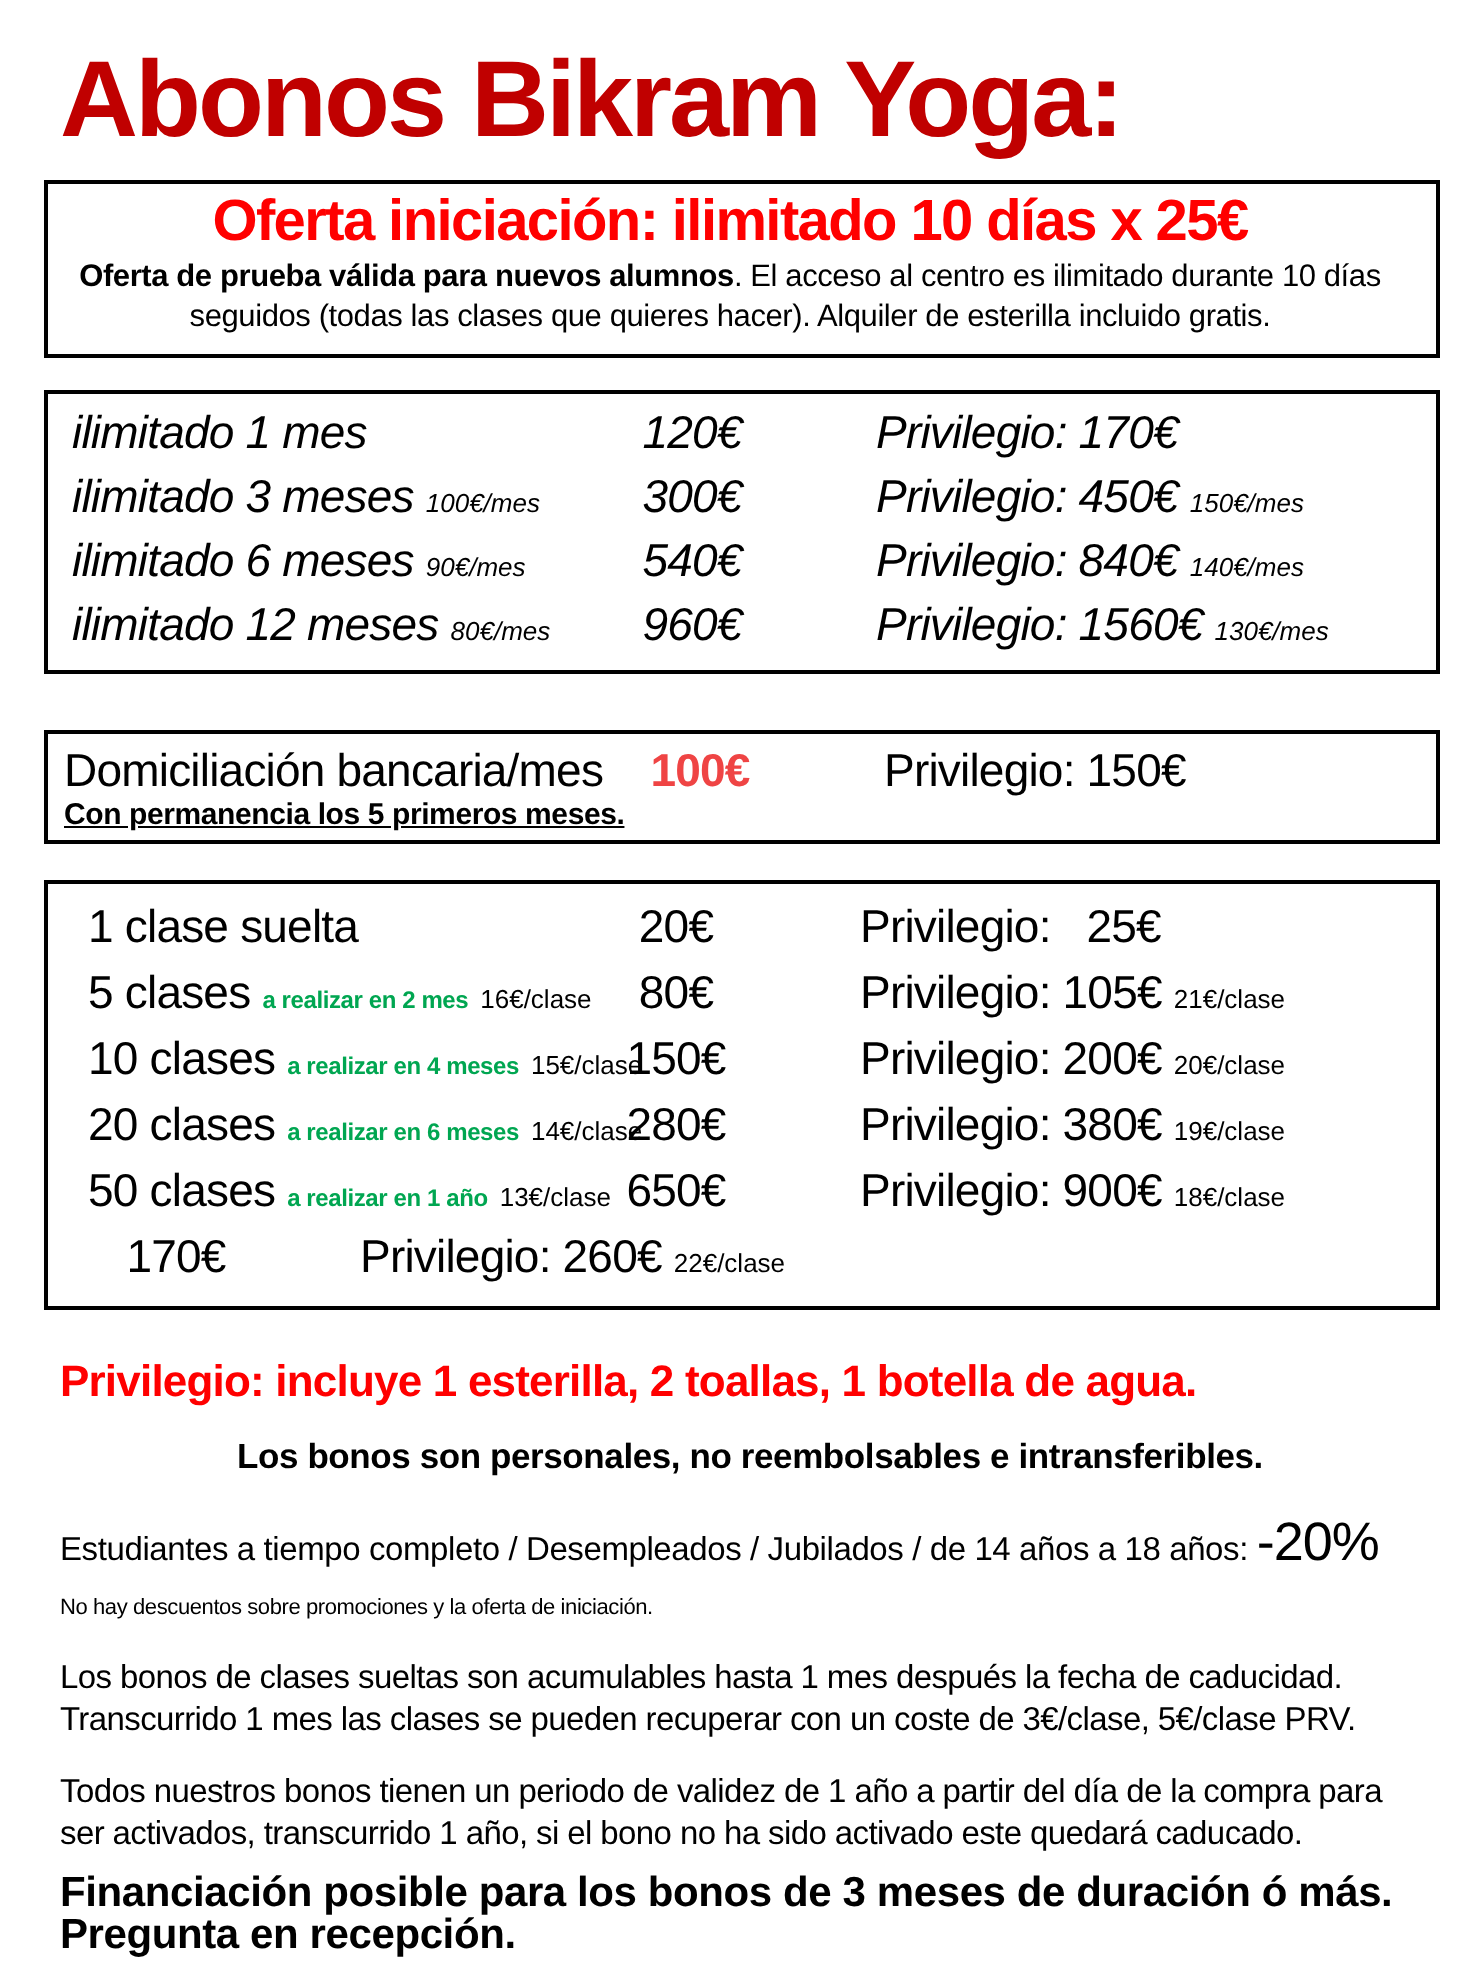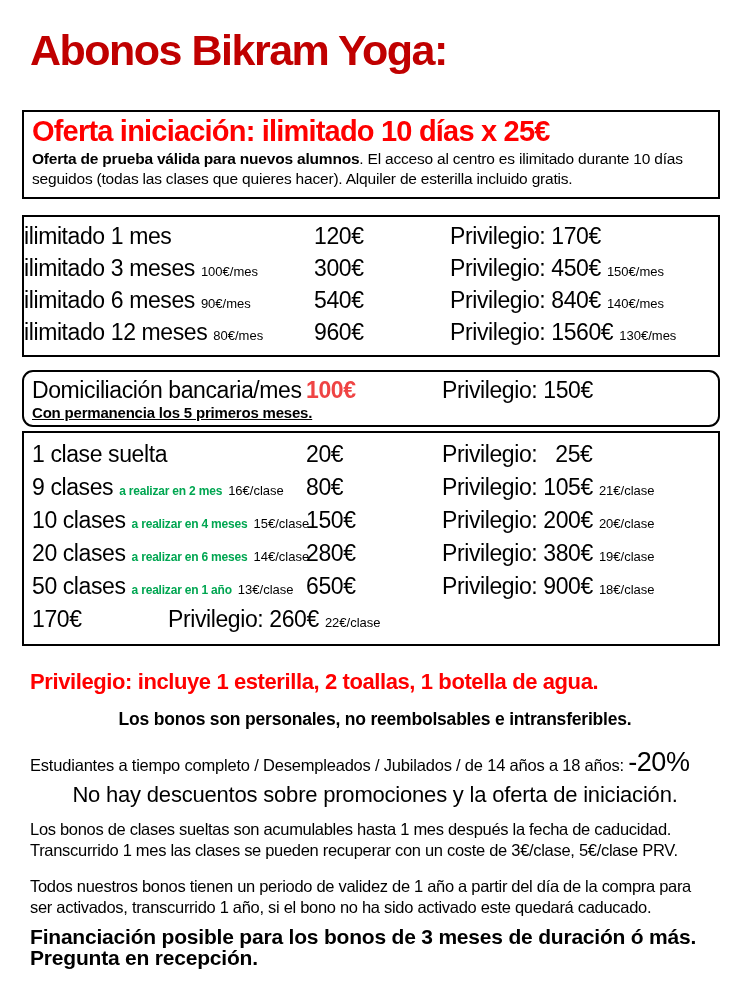--- a/index.html
+++ b/index.html
@@ -4,60 +4,60 @@
 <style>
   * { margin:0; padding:0; box-sizing:border-box; }
   html,body { background:#ffffff; }
   body {
     width:742px; height:982px; overflow:hidden;
     font-family:"Liberation Sans", sans-serif; color:#000;
   }
   .page { width:742px; height:982px; padding:0 22px; background:#fff; }
 
   .title {
-    color:#c00000; font-size:43px; font-weight:bold; letter-spacing:-1.5px;
+    color:#c00000; font-size:54px; font-weight:bold; letter-spacing:-1.5px;
     line-height:47px; margin:27px 0 0 8px;
   }
 
   .box { border:2px solid #000; background:#fff; }
 
   
-  .offer-box { margin-top:36px; padding:2px 20px 8px 8px; }
+  .offer-box { margin-top:16px; padding:2px 20px 8px 8px;text-align:center; }
   .offer-heading {
     color:#ff0000; font-size:29px; font-weight:bold; letter-spacing:-0.8px; line-height:34px;
   }
   .offer-body { font-size:15.5px; line-height:20px; letter-spacing:-0.2px; margin-top:1px; }
 
   
-  .unlimited-box { margin-top:16px; padding:5px 0; }
-  .debit-box     { margin-top:13px; padding:4px 8px 4px;border-radius:11px; }
-  .classes-box   { margin-top:4px; padding:7px 8px; }
+  .unlimited-box { margin-top:16px; padding:5px 12px;font-style:italic; }
+  .debit-box     { margin-top:28px; padding:4px 8px 4px; }
+  .classes-box   { margin-top:18px; padding:7px 20px; }
 
   .prow {
     display:flex; align-items:baseline;
     font-size:23px; line-height:28px; letter-spacing:-0.4px; white-space:nowrap;
   }
   .classes-box .prow { line-height:29px; }
   .prow .lbl   { flex:1 1 0; min-width:0; overflow:visible; }
-  .prow .price { width:88px; text-align:left; }
+  .prow .price { width:88px; text-align:center; }
   .prow .priv  { width:268px; margin-left:48px; }
   .tiny  { font-size:13px; letter-spacing:0; }
   .grn   { color:#00a651; font-weight:bold; font-size:12px; letter-spacing:-0.2px; }
   .price-green { color:#ef4444; font-weight:bold; }
   .perm-note { font-size:15px; font-weight:bold; line-height:17px; letter-spacing:-0.2px;text-decoration:underline; }
 
   
   .note-red {
     color:#ff0000; font-weight:bold; font-size:22px; letter-spacing:-0.4px;
     line-height:26px; margin:23px 0 0 8px;
   }
   .note-bold { font-weight:bold; font-size:17.5px; line-height:21px; margin:14px 0 0 8px; letter-spacing:-0.2px;text-align:center; }
   .disc  { font-size:16.5px; line-height:22px; margin:21px 0 0 8px; letter-spacing:-0.2px; }
   .disc .big { font-size:27px; letter-spacing:-0.5px; }
-  .nodisc { font-size:22px; line-height:21px; margin:8px 0 0 8px; letter-spacing:-0.2px;text-align:center; }
+  .nodisc { font-size:11px; line-height:21px; margin:8px 0 0 8px; letter-spacing:-0.2px; }
   .para  { font-size:16.5px; line-height:21px; margin:14px 8px 0 8px; letter-spacing:-0.3px; }
   .para2 { margin-top:15px; }
   .fin   { font-weight:bold; font-size:21px; line-height:21px; margin:8px 0 0 8px; letter-spacing:-0.2px; }
 </style>
 </head>
 <body>
 
 <div class="page">
 
   <h1 class="title">Abonos Bikram Yoga:</h1>
@@ -99,21 +99,21 @@
     <div class="perm-note">Con permanencia los 5 primeros meses.</div>
   </div>
 
   <div class="box classes-box">
     <div class="prow">
       <span class="lbl"><span>1 clase suelta</span> <span class="grn"></span> <span class="tiny"></span></span>
       <span class="price">20€</span>
       <span class="priv"><span>Privilegio:&nbsp;&nbsp;&nbsp;25€</span> <span class="tiny"></span></span>
     </div>
     <div class="prow">
-      <span class="lbl"><span>9 clases</span> <span class="grn">a realizar en 2 mes</span> <span class="tiny">16€/clase</span></span>
+      <span class="lbl"><span>5 clases</span> <span class="grn">a realizar en 2 mes</span> <span class="tiny">16€/clase</span></span>
       <span class="price">80€</span>
       <span class="priv"><span>Privilegio: 105€</span> <span class="tiny">21€/clase</span></span>
     </div>
     <div class="prow">
       <span class="lbl"><span>10 clases</span> <span class="grn">a realizar en 4 meses</span> <span class="tiny">15€/clase</span></span>
       <span class="price">150€</span>
       <span class="priv"><span>Privilegio: 200€</span> <span class="tiny">20€/clase</span></span>
     </div>
     <div class="prow">
       <span class="lbl"><span>20 clases</span> <span class="grn">a realizar en 6 meses</span> <span class="tiny">14€/clase</span></span>

